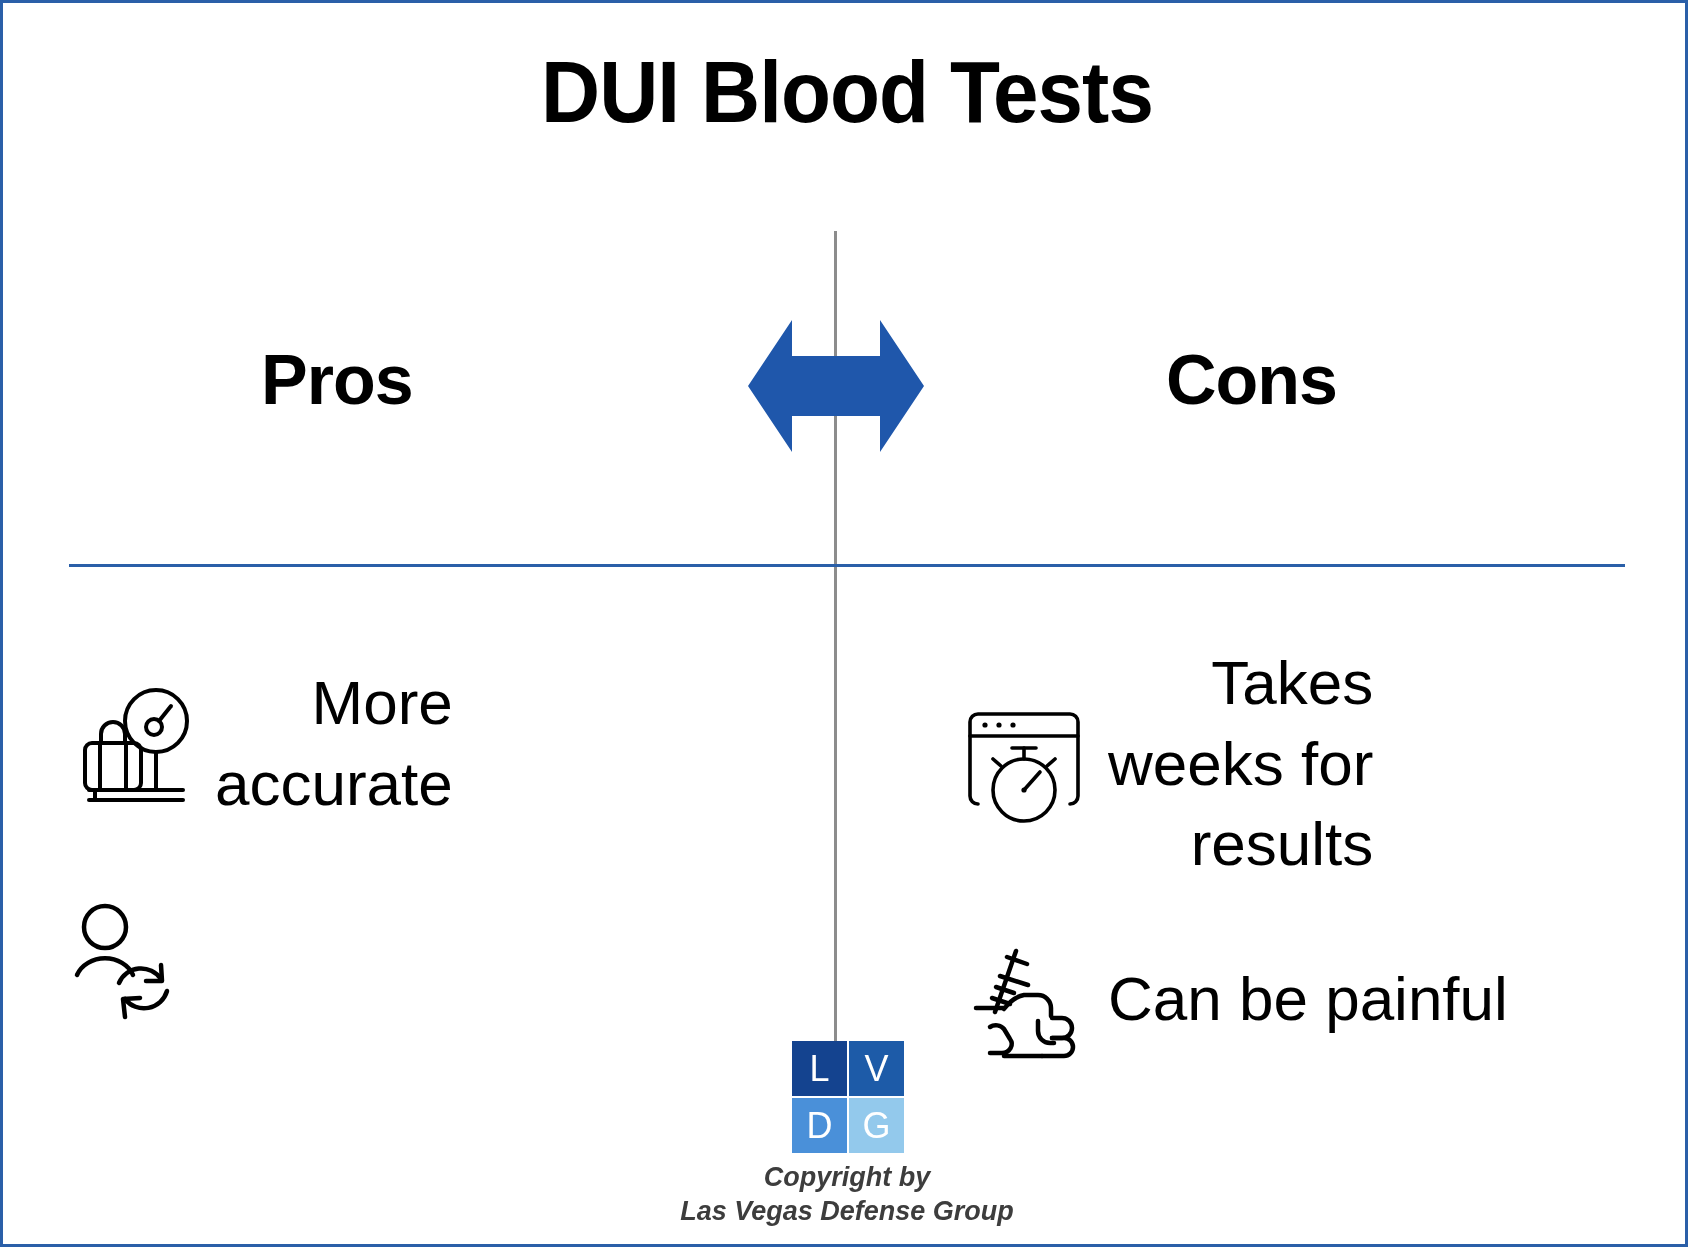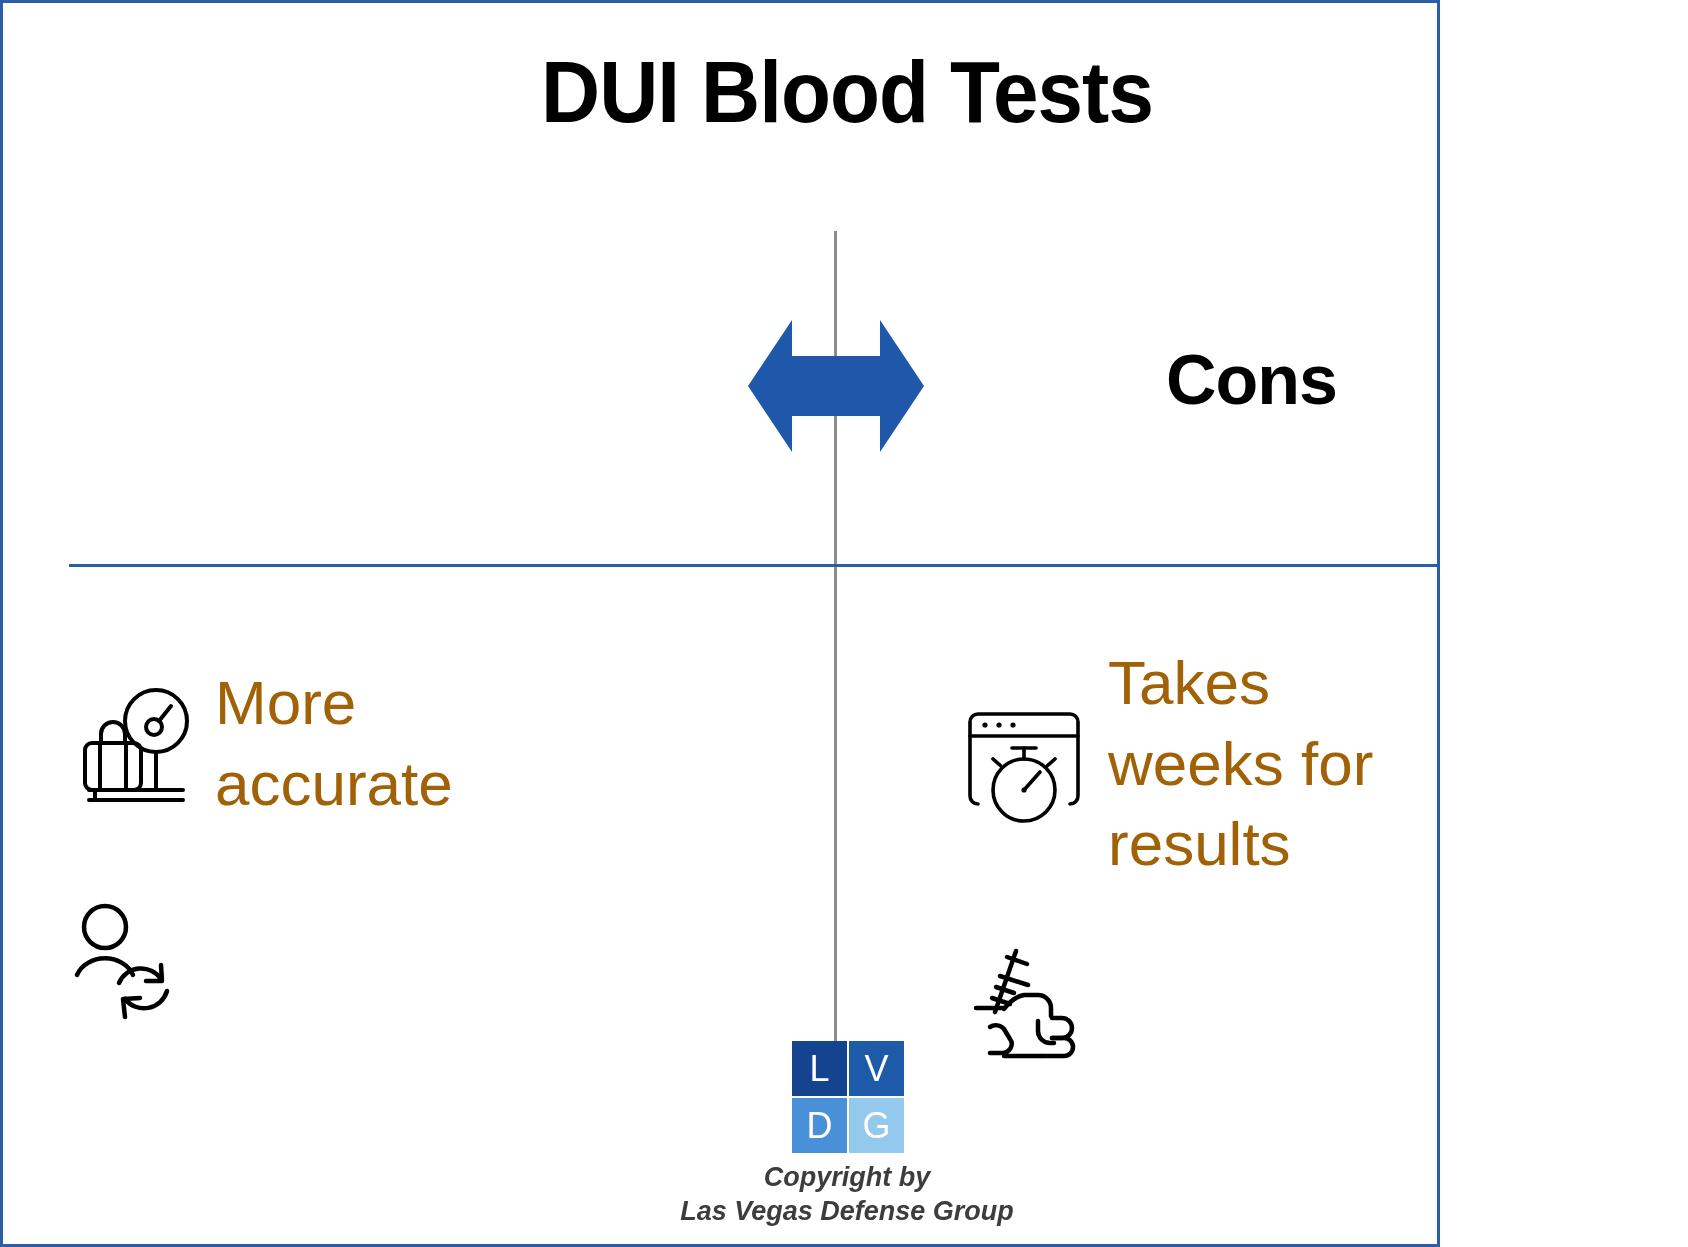--- a/index.html
+++ b/index.html
@@ -4,21 +4,21 @@
 <style>
   * { box-sizing: border-box; margin: 0; padding: 0; }
   html, body {
     width: 1688px;
     height: 1247px;
     background: #ffffff;
     font-family: "Liberation Sans", sans-serif;
   }
   #slide {
     position: relative;
-    width: 1440px;
+    width: 1688px;
     height: 1247px;
     background: #ffffff;
     border: 3px solid #2a5fa8;
     overflow: hidden;
   }
 
   
   .title {
     position: absolute;
     top: 38px;
@@ -86,23 +86,24 @@
     width: 132px;
     height: 132px;
     display: flex;
     align-items: center;
     justify-content: center;
   }
   .item .icon svg { display: block; }
   .item .label {
     font-size: 62px;
     line-height: 1.30;
-    color: #a16207;
+    color: #000000;
     font-family: "Liberation Sans", sans-serif;
     white-space: pre-line;
+    text-align: right;
   }
 
   #item-pros-1 { left: 62px;  top: 660px; }
   #item-pros-2 { left: 62px;  top: 890px; }
   #item-cons-1 { left: 955px; top: 640px; }
   #item-cons-2 { left: 955px; top: 930px; }
 
   
   .logo-block {
     position: absolute;
@@ -152,20 +153,21 @@
   <div class="v-divider" style="background: rgb(140, 140, 140);"></div>
 
   <div class="h-divider" style="background: rgb(42, 95, 168);"></div>
 
   <div class="arrow-wrap">
     <svg width="176" height="172" viewBox="0 0 176 172" xmlns="http://www.w3.org/2000/svg">
       <polygon id="arrow-shape" points="0,86 44,20 44,56 132,56 132,20 176,86 132,152 132,116 44,116 44,152" fill="#1f57ab"></polygon>
     </svg>
   </div>
 
+  <div class="col-head pros">Pros</div>
   <div class="col-head cons">Cons</div>
 
   <div class="item" id="item-pros-1">
     <span class="icon">
       <svg width="128" height="128" viewBox="0 0 128 128" fill="none" stroke="#000" stroke-width="4" stroke-linecap="round" stroke-linejoin="round" xmlns="http://www.w3.org/2000/svg">
 
         <circle cx="89" cy="41" r="31"></circle>
         <circle cx="87" cy="47" r="8"></circle>
         <line x1="92" y1="41" x2="104" y2="26"></line>
 
@@ -237,20 +239,21 @@
         <line x1="16" y1="73" x2="44" y2="73"></line>
 
         <path d="M44 74 q9 -12 20 -14 h14 a13 13 0 0 1 13 13 v8"></path>
         <path d="M78 86 v10 a12 12 0 0 0 12 12 h4"></path>
         <path d="M92 83 h10 a10 10 0 0 1 0 20 h-10"></path>
         <path d="M92 103 h12 a9 9 0 0 1 0 18 h-22"></path>
         <path d="M30 92 a10 9 0 0 1 14 2 l6 10 a10 9 0 0 1 -8 14 h-12"></path>
         <path d="M44 121 h38"></path>
       </svg>
     </span>
+    <span class="label">Can be painful</span>
   </div>
 
   <div class="logo-block">
     <div class="logo-grid">
       <div class="logo-cell" id="logo-l" style="background: rgb(20, 67, 143);">L</div>
       <div class="logo-cell" id="logo-v" style="background: rgb(29, 91, 168);">V</div>
       <div class="logo-cell" id="logo-d" style="background: rgb(74, 144, 217);">D</div>
       <div class="logo-cell" id="logo-g" style="background: rgb(147, 201, 236);">G</div>
     </div>
     <div class="copyright">Copyright by

